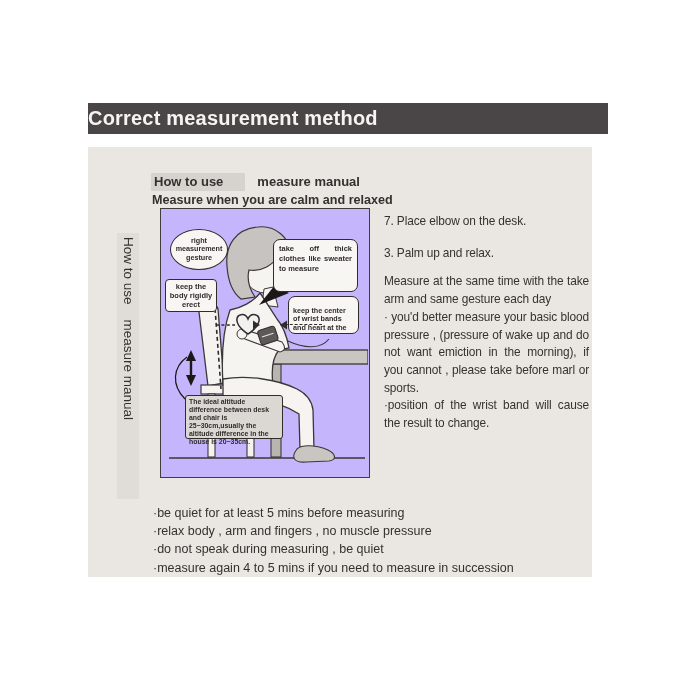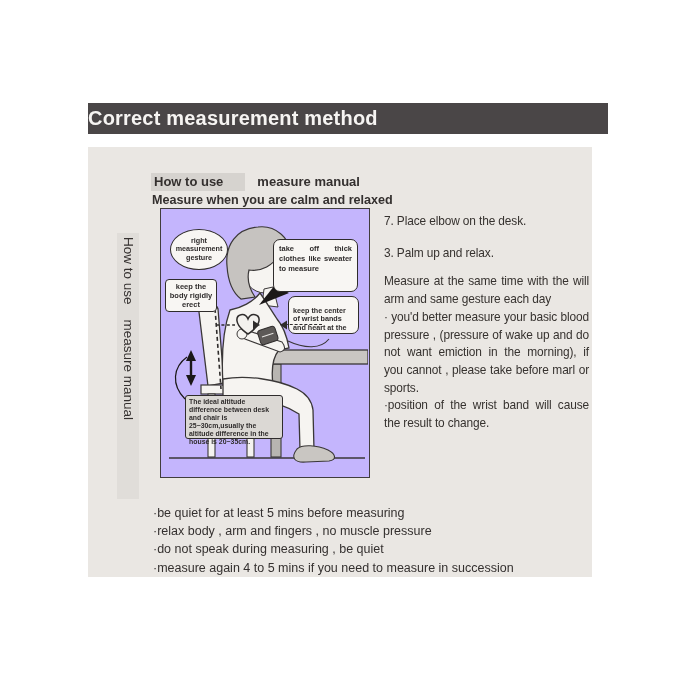--- a/index.html
+++ b/index.html
@@ -167,21 +167,21 @@
     <div class="bubble bub-erect">keep the body rigidly erect</div>
     <div class="bubble bub-clothes">take off thick clothes like sweater to measure</div>
     <div class="bubble bub-wrist">keep the center of wrist bands and heart at the same level</div>
     <div class="note-box">The ideal altitude difference between desk and chair is 25~30cm,usually the altitude difference in the house is 20~35cm.</div>
     <div class="dash-tail"></div>
   </div>
 
   <div class="right-col">
     <div class="step step1">7. Place elbow on the desk.</div>
     <div class="step step3">3. Palm up and relax.</div>
-    <p class="para para-intro">Measure at the same time with the will arm and same gesture each day</p>
+    <p class="para para-intro">Measure at the same time with the take arm and same gesture each day</p>
     <p class="para">· you'd better measure your basic blood pressure , (pressure of wake up and do not want emiction in the morning), if you cannot , please take before marl or sports.</p>
     <p class="para">·position of the wrist band will cause the result to change.</p>
   </div>
 
   <div class="tips">
     <div>·be quiet for at least 5 mins before measuring</div>
     <div>·relax body , arm and fingers , no muscle pressure</div>
     <div>·do not speak during measuring , be quiet</div>
     <div>·measure again 4 to 5 mins if you need to measure in succession</div>
   </div>

